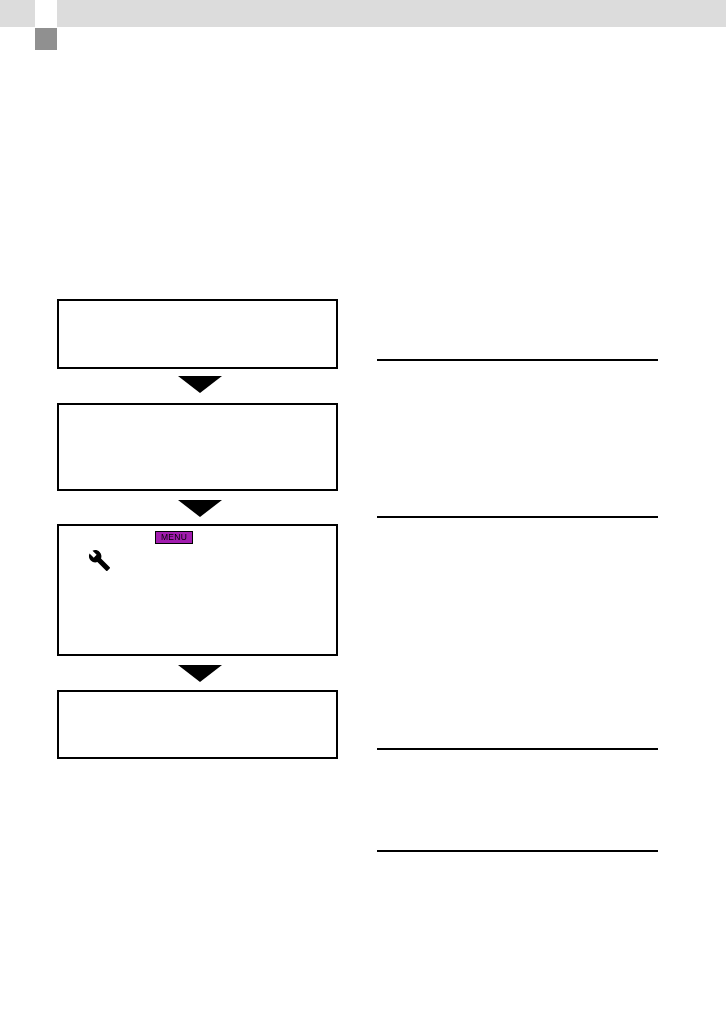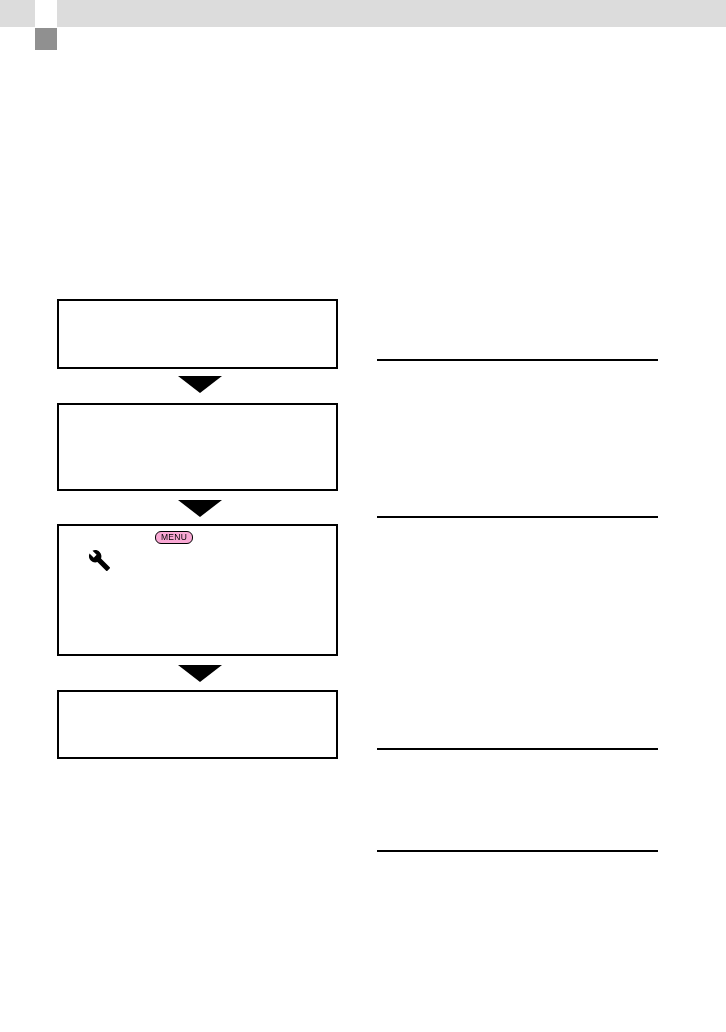--- a/index.html
+++ b/index.html
@@ -58,22 +58,22 @@
     border-top: 17px solid #000000;
   }
   .arrow-1 { top: 376px; }
   .arrow-2 { top: 500px; }
   .arrow-3 { top: 665px; }
 
   .menu-key {
     position: absolute; left: 155px; top: 531px;
     width: 38px; height: 13px;
     border: 1.5px solid #000000;
-    border-radius: 6px;
-    background: #f9a8d4;
+    border-radius: 0;
+    background: #a21caf;
     display: flex; align-items: center; justify-content: center;
     font-size: 8.5px; line-height: 1;
     letter-spacing: 0.3px;
     color: #000000;
   }
 
   .wrench {
     position: absolute; left: 88px; top: 549px;
     width: 23px; height: 23px;
   }

